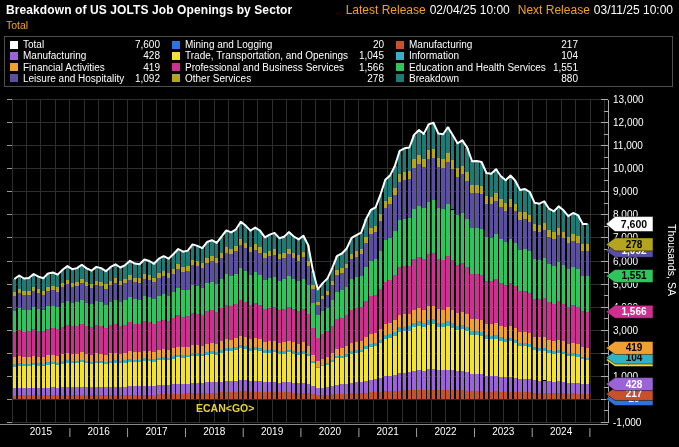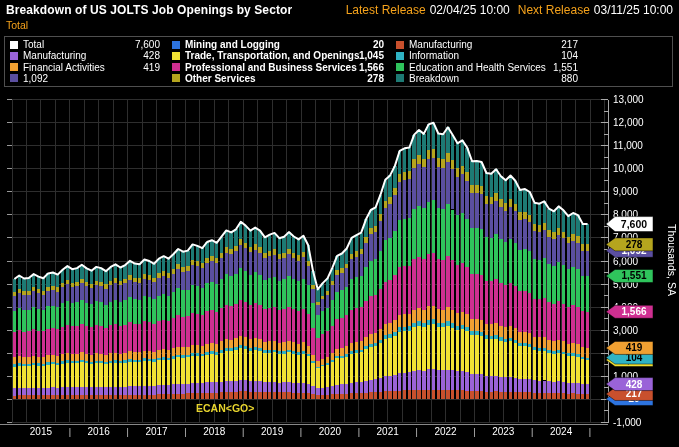--- a/index.html
+++ b/index.html
@@ -12,21 +12,21 @@
   .subtitle{color:#f5a21b;font-size:10.5px;margin-top:2px;}
   .header-right{text-align:right;font-size:12px;line-height:14px;color:#fff;white-space:nowrap;}
   .accent{color:#f5a21b;}
   .hr-val{color:#fff;margin-left:4px;}
   .hr-gap{margin-left:8px;}
   .legend{position:absolute;top:36px;left:4px;width:669px;height:51px;
           border:1px solid #4f4f4f;box-sizing:border-box;display:flex;
           padding:2px 4px 2px 5px;background:#000;}
   .legend-col{display:flex;flex-direction:column;justify-content:space-around;}
   .legend-col:nth-child(1){width:150px;margin-right:12px;}
-  .legend-col:nth-child(2){width:212px;margin-right:12px;font-weight:bold;}
+  .legend-col:nth-child(2){width:212px;margin-right:12px;}
   .legend-col:nth-child(3){width:182px;}
   .legend-item{display:flex;align-items:center;height:11px;font-size:10px;color:#fff;cursor:default;}
   .swatch{width:8px;height:8px;flex:none;margin-right:5px;}
   .llabel{flex:1;white-space:nowrap;overflow:hidden;}
   .lvalue{text-align:right;white-space:nowrap;}
   .chart-region{position:absolute;top:90px;left:0;width:679px;height:357px;}
   svg text{font-family:"Liberation Sans",sans-serif;}
 </style>
 </head>
 <body>
@@ -55,20 +55,21 @@
         <span class="llabel">Manufacturing</span>
         <span class="lvalue">428</span>
       </div>
       <div class="legend-item">
         <span class="swatch" style="background: rgb(240, 160, 50);"></span>
         <span class="llabel">Financial Activities</span>
         <span class="lvalue">419</span>
       </div>
       <div class="legend-item">
         <span class="swatch" style="background: rgb(91, 79, 160);"></span>
+        <span class="llabel">Leisure and Hospitality</span>
         <span class="lvalue">1,092</span>
       </div>
     </div>
     <div class="legend-col">
       <div class="legend-item">
         <span class="swatch" style="background: rgb(45, 116, 224);"></span>
         <span class="llabel">Mining and Logging</span>
         <span class="lvalue">20</span>
       </div>
       <div class="legend-item">

